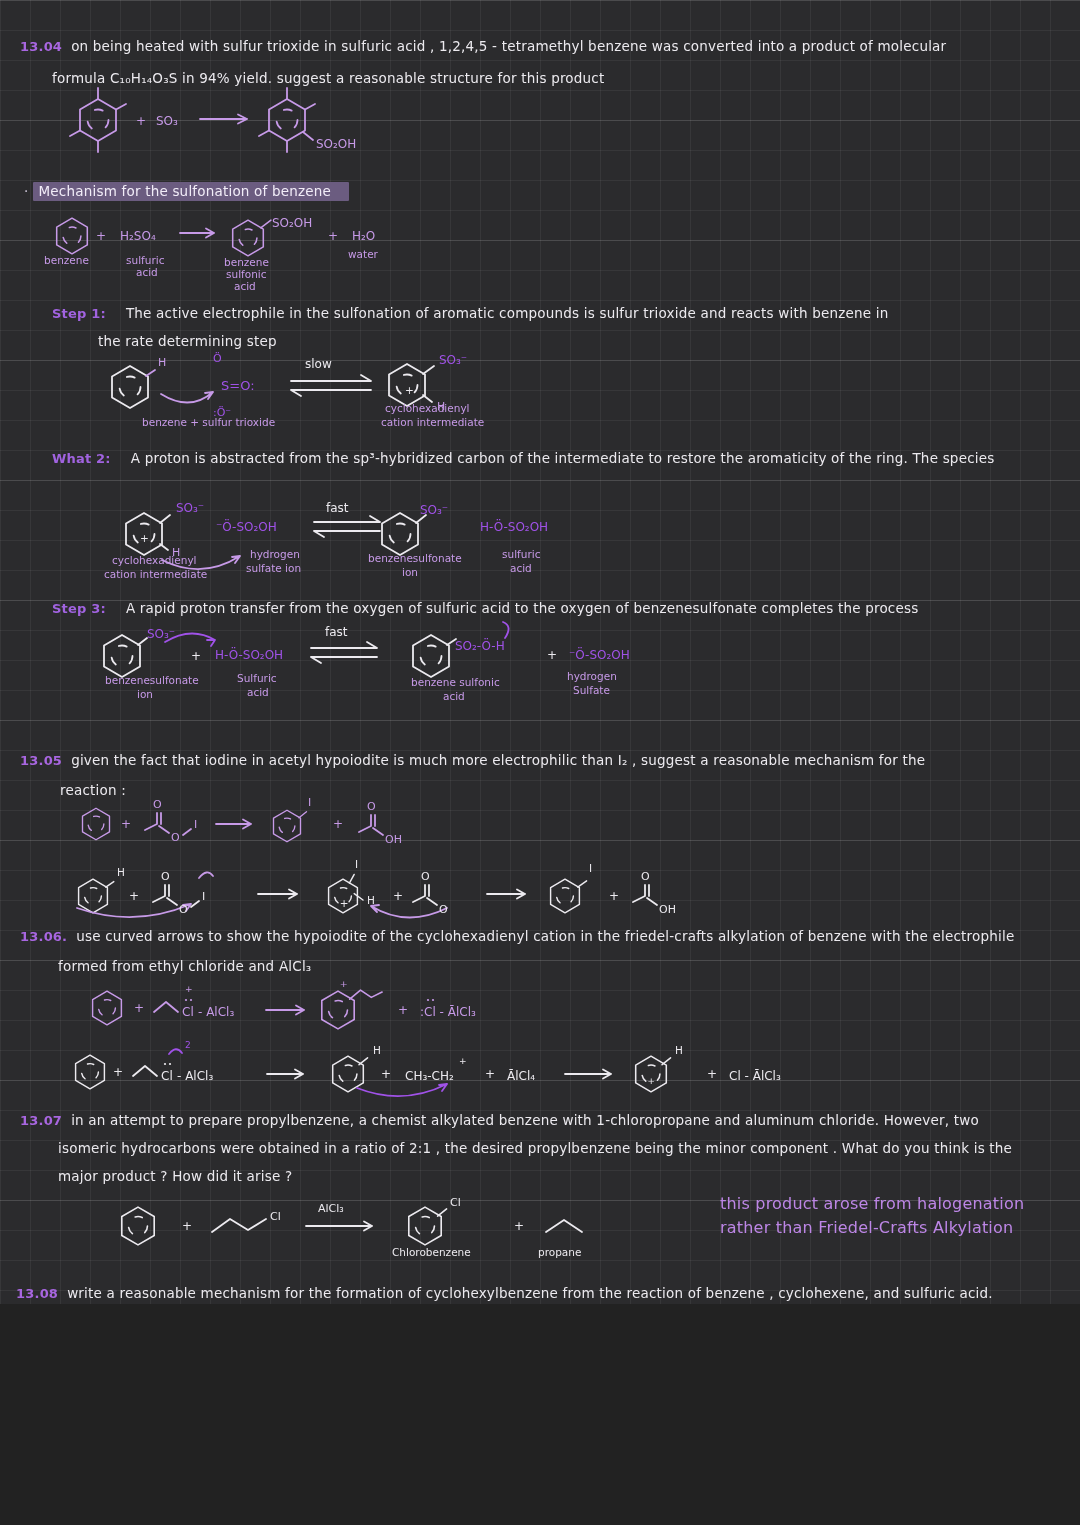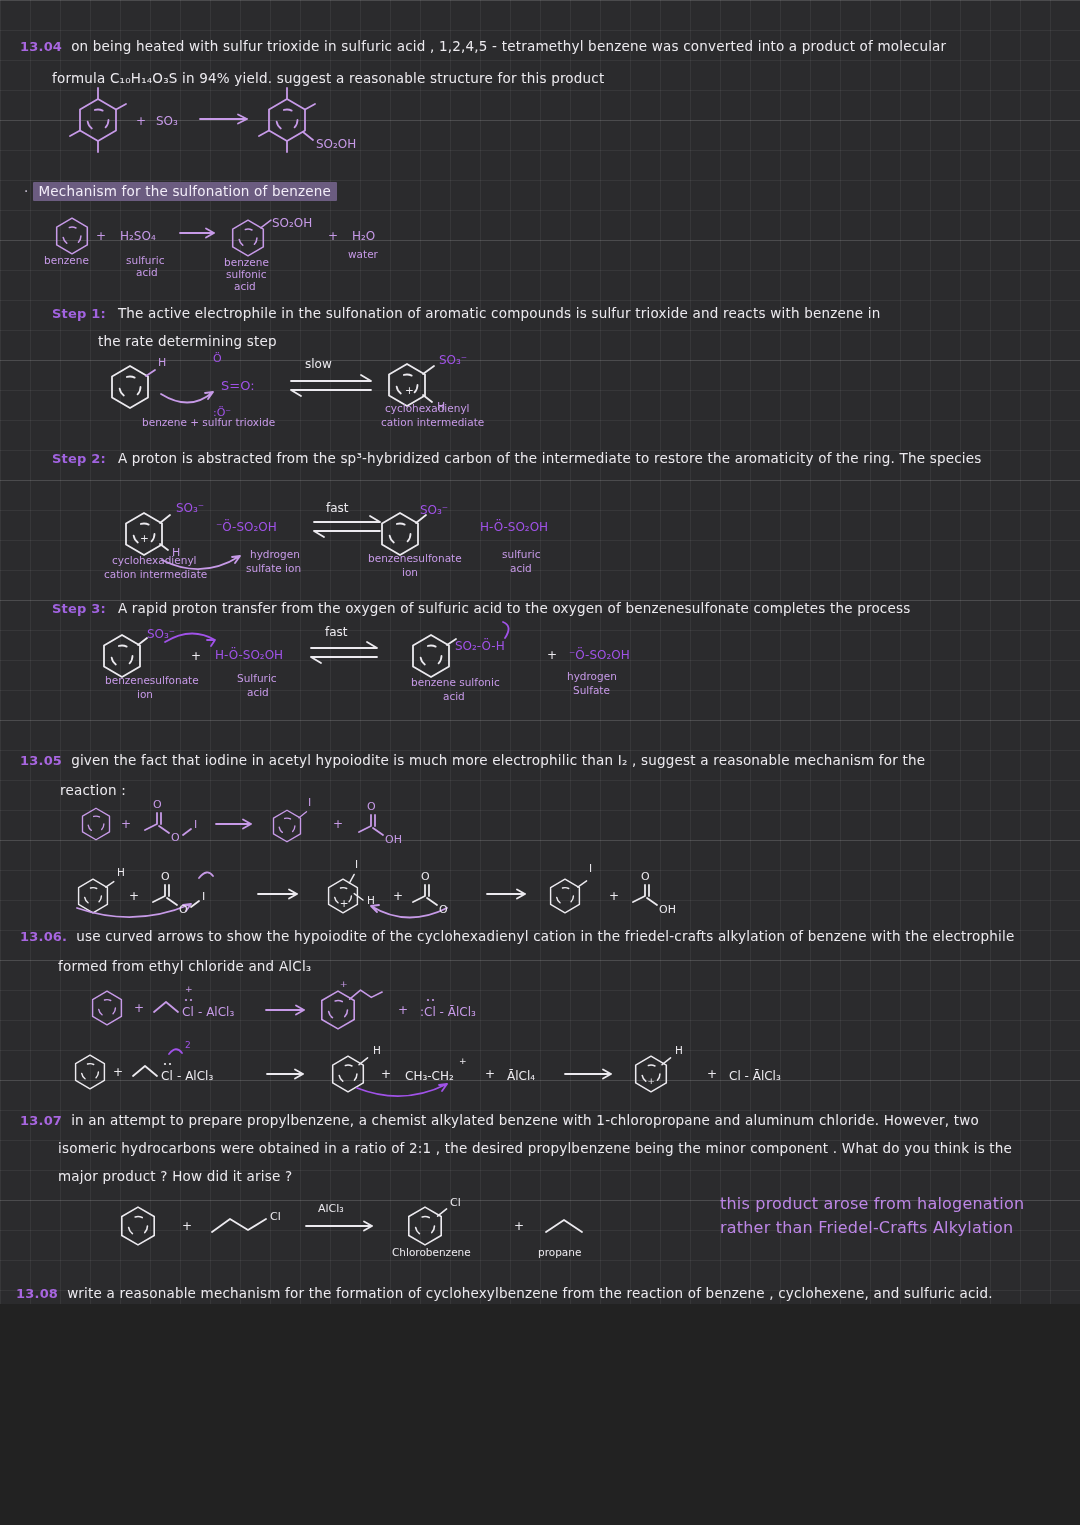--- a/index.html
+++ b/index.html
@@ -6,23 +6,23 @@
   .page{position:relative;width:1080px;height:1304px;overflow:hidden;
     background-color:#2b2b2d;
     background-image:
       linear-gradient(to bottom, rgba(255,255,255,.10) 1px, transparent 1px),
       linear-gradient(to right, rgba(255,255,255,.055) 1px, transparent 1px),
       linear-gradient(to bottom, rgba(255,255,255,.055) 1px, transparent 1px);
     background-size:30px 120px,30px 30px,30px 30px;
     font-family:"DejaVu Sans",sans-serif;}
   .line{position:absolute;white-space:nowrap;font-size:13.5px;letter-spacing:.2px;color:#eceaef;}
   .num{color:#a866e0;font-weight:bold;margin-right:9px;font-size:13px;}
-  .steplbl{color:#a163e0;font-weight:bold;margin-right:12px;font-size:13px;}
+  .steplbl{color:#a163e0;font-weight:bold;margin-right:20px;font-size:13px;}
   .bullet{color:#cfc8da;margin-right:4px;}
-  .hl{background:#6b5c80;color:#f2edf8;padding:1px 6px 2px 6px;border-radius:1px;}
+  .hl{background:#6b5c80;color:#f2edf8;padding:1px 18px 2px 6px;border-radius:1px;}
   .note{position:absolute;font-size:16px;line-height:1.5;color:#bd86e6;letter-spacing:.2px;}
   .ans{color:#c79ae8;margin-left:0;padding-left:8px;}
   svg{position:absolute;overflow:visible;}
   svg text{font-family:"DejaVu Sans",sans-serif;fill:currentColor;font-size:12px;}
   .sh{fill:none;stroke:currentColor;stroke-width:1.8;stroke-linecap:round;stroke-linejoin:round;}
   .dot{fill:currentColor;stroke:none;}
   .w{color:#eceaef}.lp{color:#c79ae8}.vp{color:#a052e8}
   .f13{font-size:13px}.f11{font-size:11px}.f10{font-size:10.5px}.f9{font-size:9px}
   .lbl{font-size:10.5px}
 </style>
@@ -114,21 +114,21 @@
         <text class="f10" x="-2" y="9">+</text>
         <path class="sh" d="M16,-11 L27,-19 M16,10 L25,17"></path>
       </g>
   <text class="vp" x="344" y="12">SO₃⁻</text>
   <text class="lp f11" x="342" y="58">H</text>
   <text class="lp lbl" x="47" y="74">benzene + sulfur trioxide</text>
   <text class="lp lbl" x="290" y="60">cyclohexadienyl</text>
   <text class="lp lbl" x="286" y="74">cation intermediate</text>
 </svg>
 
-<div class="line" style="left:52px;top:450px"><span class="steplbl">Step 2:</span><span>A proton is abstracted from the sp³-hybridized carbon of the intermediate to restore the aromaticity of the ring. The species</span></div>
+<div class="line" style="left:52px;top:450px"><span class="steplbl">What 2:</span><span>A proton is abstracted from the sp³-hybridized carbon of the intermediate to restore the aromaticity of the ring. The species</span></div>
 
 <svg style="left:90px;top:498px" width="660" height="100" class="w">
   <g transform="translate(54,36)">
         <use href="#benz"></use>
         <text class="f10" x="-4" y="8">+</text>
         <path class="sh" d="M16,-11 L26,-19 M16,10 L24,16"></path>
       </g>
   <text class="vp" x="86" y="14">SO₃⁻</text>
   <text class="lp f11" x="82" y="58">H</text>
   <path class="sh lp" d="M72,62 Q112,82 150,58 m0,0 l-8,1 m8,-1 l-5,7"></path>

